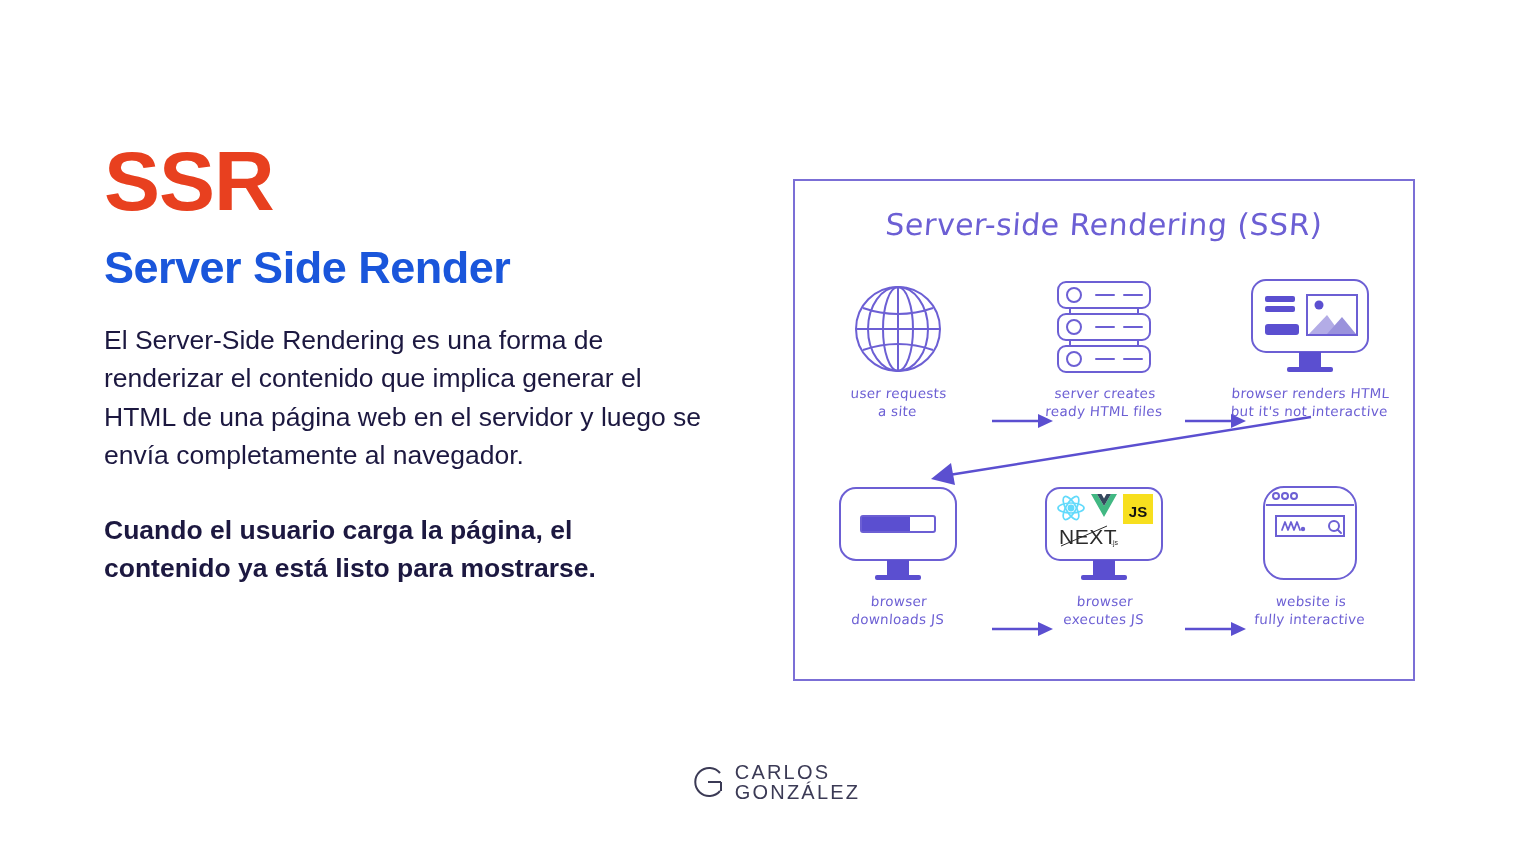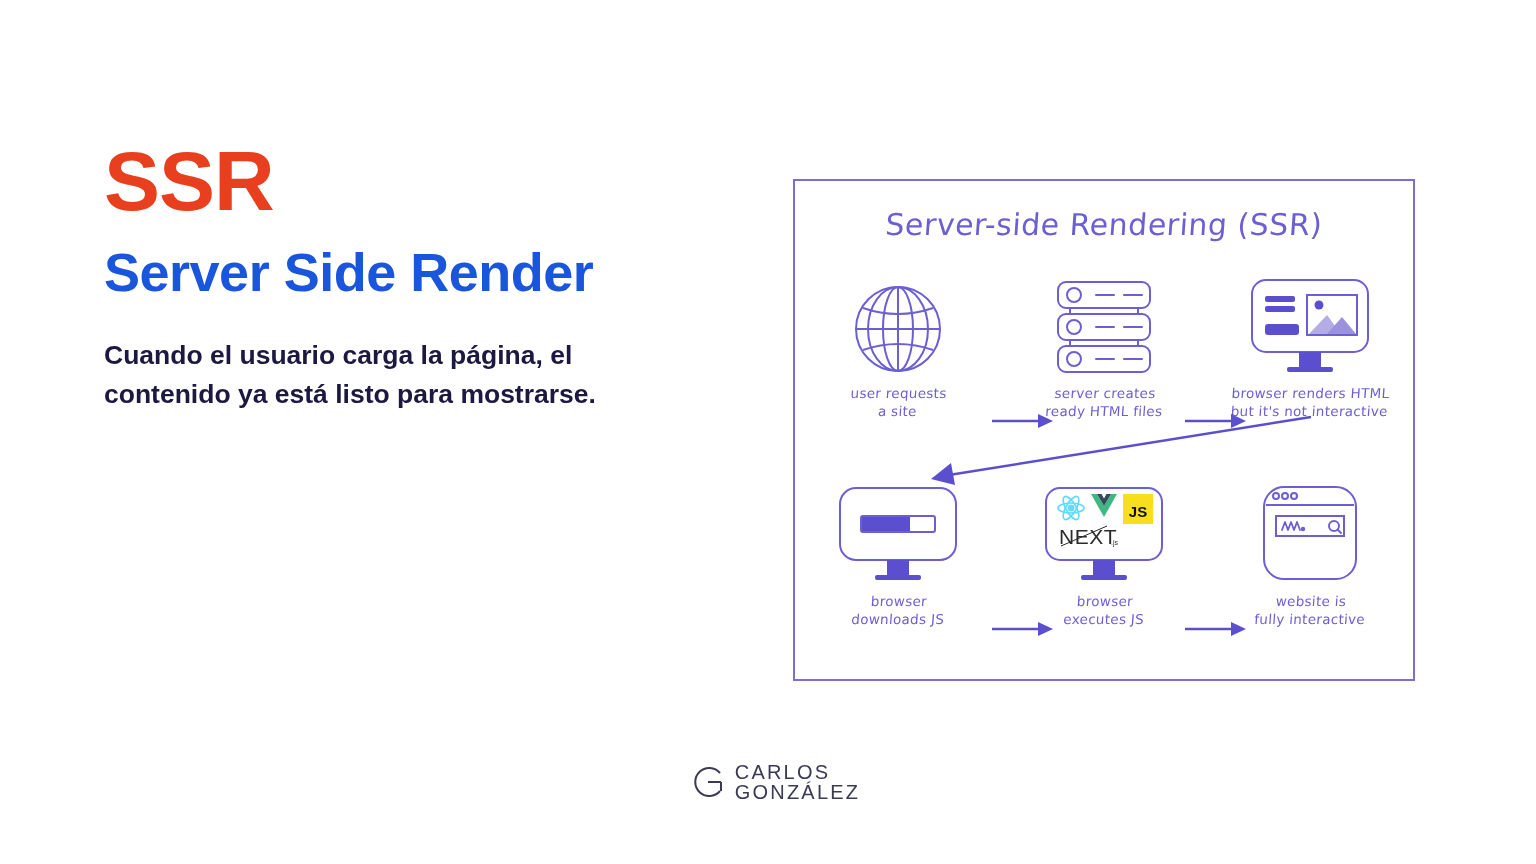--- a/index.html
+++ b/index.html
@@ -29,21 +29,21 @@
     font-size: 84px;
     line-height: 0.95;
     color: #E8401F;
     letter-spacing: -1px;
     margin: 0 0 22px 0;
   }
 
   #slide-subtitle {
     font-family: "Liberation Sans", sans-serif;
     font-weight: bold;
-    font-size: 54px;
+    font-size: 45px;
     line-height: 1.05;
     color: #1A56DB;
     letter-spacing: -0.5px;
     margin: 0 0 30px 0;
   }
 
   .body-paragraph {
     font-family: "Liberation Sans", sans-serif;
     font-size: 26.5px;
     line-height: 1.45;
@@ -153,20 +153,21 @@
     letter-spacing: 2.2px;
     color: #3B3A55;
   }
 </style>
 </head>
 <body>
 
 <div id="left-column">
   <h1 id="slide-acronym">SSR</h1>
   <h2 id="slide-subtitle">Server Side Render</h2>
+  <p class="body-paragraph" id="body-paragraph-1">El Server-Side Rendering es una forma de renderizar el contenido que implica generar el HTML de una página web en el servidor y luego se envía completamente al navegador.</p>
   <p class="body-paragraph" id="body-paragraph-2">Cuando el usuario carga la página, el contenido ya está listo para mostrarse.</p>
 </div>
 
 <div id="diagram-panel">
 
   <div id="diagram-title">Server-side Rendering (SSR)</div>
 
   <div class="diagram-row" id="diagram-row-1">
 
     <div class="node">

